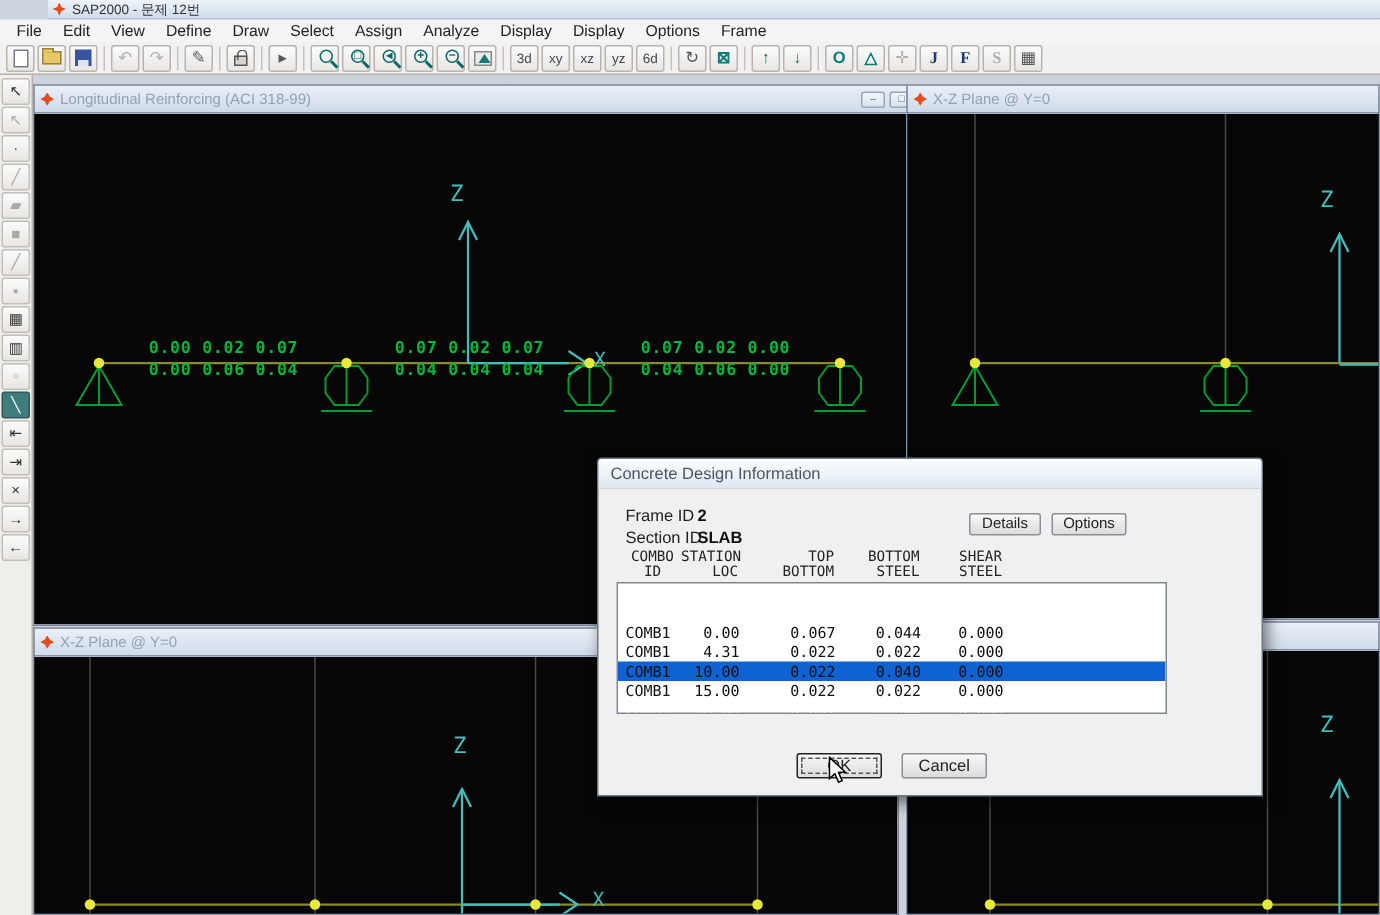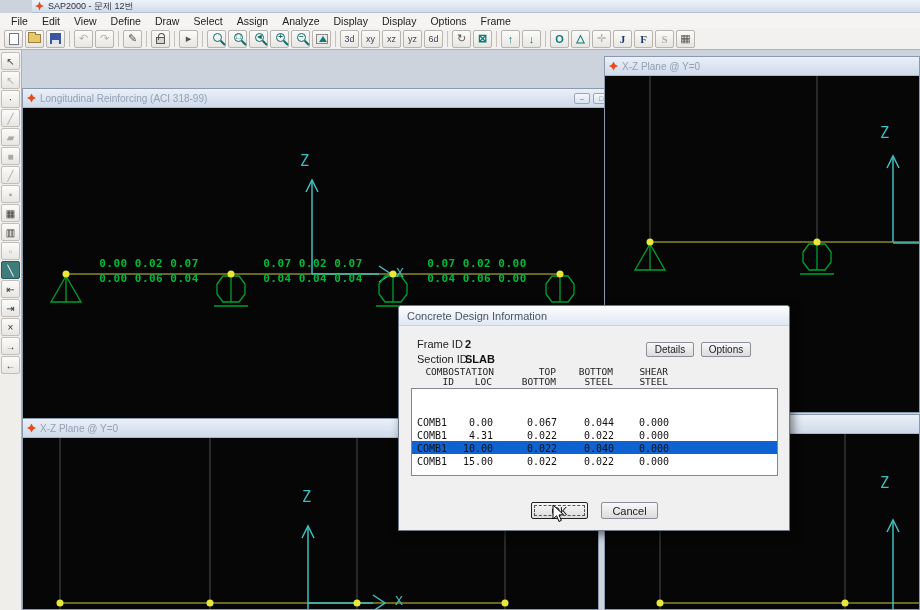--- a/index.html
+++ b/index.html
@@ -70,41 +70,41 @@
   .wcontent { position:relative; width:100%; height:calc(100% - 19px); background:#060606; overflow:hidden; }
   .wcontent svg { position:absolute; left:0; top:0; }
 
   .axis-label { position:absolute; color:#3fbfbf; font-family:"DejaVu Sans Mono",monospace;
     font-size:15px; line-height:15px; }
   .axis-label.small { font-size:13px; }
   .steel-val { position:absolute; width:124px; text-align:center; color:var(--steel);
     font-family:"DejaVu Sans Mono",monospace; font-size:11px; font-weight:bold; letter-spacing:0.5px; line-height:11px; }
 
   
-  .dialog { position:absolute; left:398px; top:305px; width:392px; height:226px; z-index:50;
+  .dialog { position:absolute; left:398px; top:305px; width:444px; height:226px; z-index:50;
     border:1px solid #6f7886; border-radius:3px 3px 0 0; background:#f0f0f0;
     box-shadow:3px 4px 10px rgba(0,0,0,.5); }
   .dlg-title { height:20px; background:linear-gradient(#fcfdfe,#dfe8f2); border-bottom:1px solid #ccd5e0;
     border-radius:3px 3px 0 0; display:flex; align-items:center; padding-left:8px;
     font-size:11px; color:#4c5563; }
   .dlg-body { position:relative; height:205px; font-size:11px; color:#222; }
   .dlg-label { position:absolute; font-size:11px; color:#222; }
   .dlg-value { position:absolute; font-size:11px; font-weight:bold; color:#111; }
   .dlg-btn { position:absolute; border:1px solid #8a8f98; border-radius:2px;
     background:linear-gradient(#f8f8f8,#dcdcdc); font-size:10px; color:#222; text-align:center; padding:0; }
   .dlg-btn.big { font-size:11px; }
   .dlg-btn.default-focus { border-color:#222; }
   .dlg-btn.default-focus::after { content:""; position:absolute; inset:2px; border:1px dashed #555; }
 
   .tbl-head { position:absolute; left:12px; top:41px; width:367px; padding-left:5px;
     display:grid; grid-template-columns:38px 38px 64px 57px 55px;
     font-family:"DejaVu Sans Mono",monospace; font-size:9.5px; line-height:10px; color:#222;
     white-space:pre-line; }
   .tbl-head .hc { text-align:right; }
-  .tbl-head .hc:first-child { text-align:right; }
+  .tbl-head .hc:first-child { text-align:center; }
   .listbox { position:absolute; left:12px; top:62px; width:367px; height:88px;
     background:#fff; border:1px solid #828790; overflow:hidden; }
   .lrow { display:grid; grid-template-columns:38px 38px 64px 57px 55px; padding-left:5px;
     height:13px; font-family:"DejaVu Sans Mono",monospace; font-size:10px; line-height:13px; color:#111; }
   .lrow span { text-align:right;margin-top:27px; }
   .lrow span:first-child { text-align:left; }
   .lrow.selected { background:var(--sel); color:#fff; width:100%; }
 
   .cursor { position:absolute; z-index:60; }
 </style>
@@ -244,21 +244,21 @@
     <button class="ltool">▥</button>
     <button class="ltool dim">▫</button>
     <button class="ltool selected">╲</button>
     <button class="ltool">⇤</button>
     <button class="ltool">⇥</button>
     <button class="ltool">×</button>
     <button class="ltool">→</button>
     <button class="ltool">←</button>
   </div>
 
-<div class="mdiwin" id="win1" style="left:22px;top:56px;width:611px;height:361px;margin-top:32px;">
+<div class="mdiwin" id="win1" style="left:22px;top:56px;width:611px;height:361px;">
   <div class="wtitle">
     <span class="wicon"></span>
     <span class="wtitle-text">Longitudinal Reinforcing  (ACI 318-99)</span>
     <span class="wbtns">
       <button class="wbtn">–</button>
       <button class="wbtn">□</button>
       <button class="wbtn">×</button>
     </span>
   </div>
   <div class="wcontent" id="win1c">

